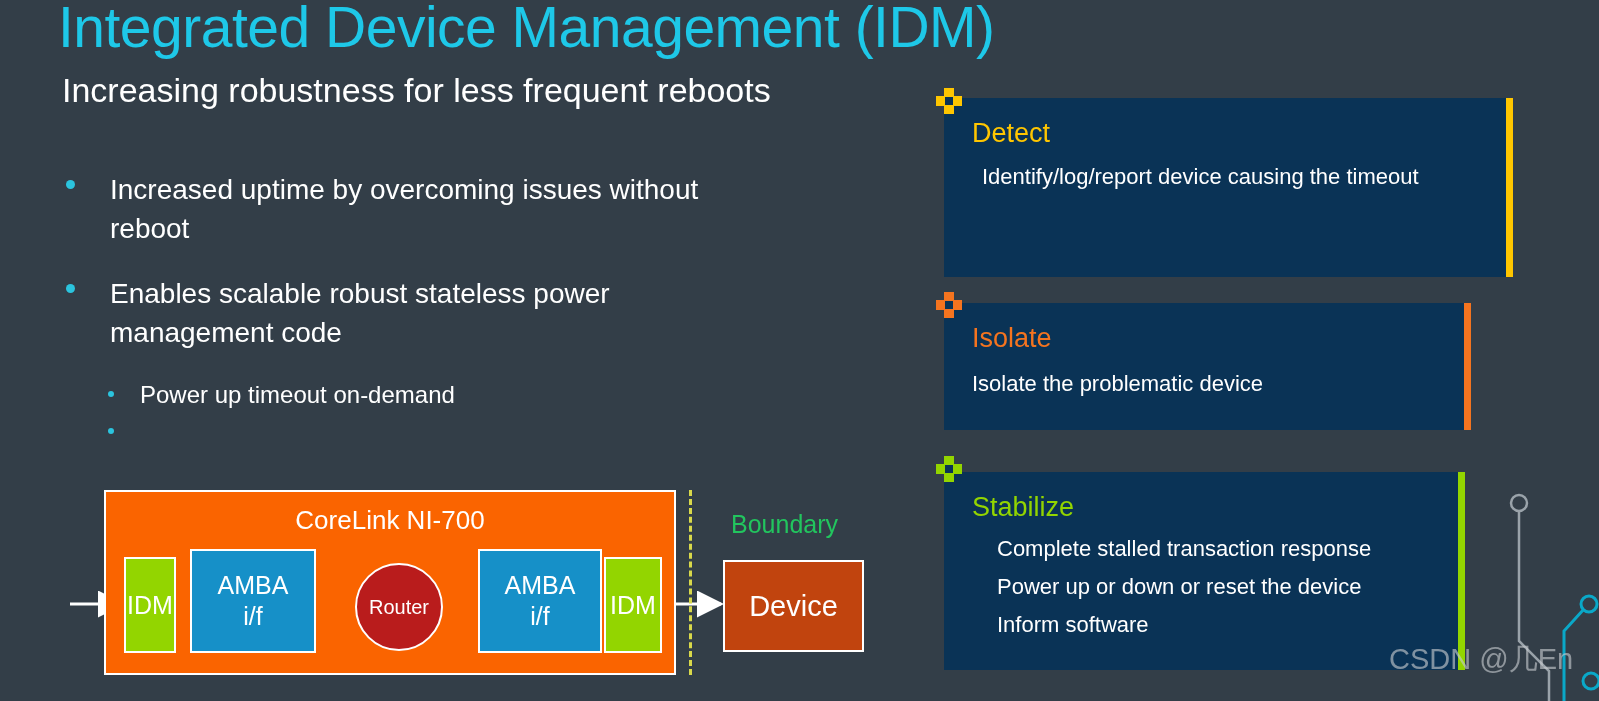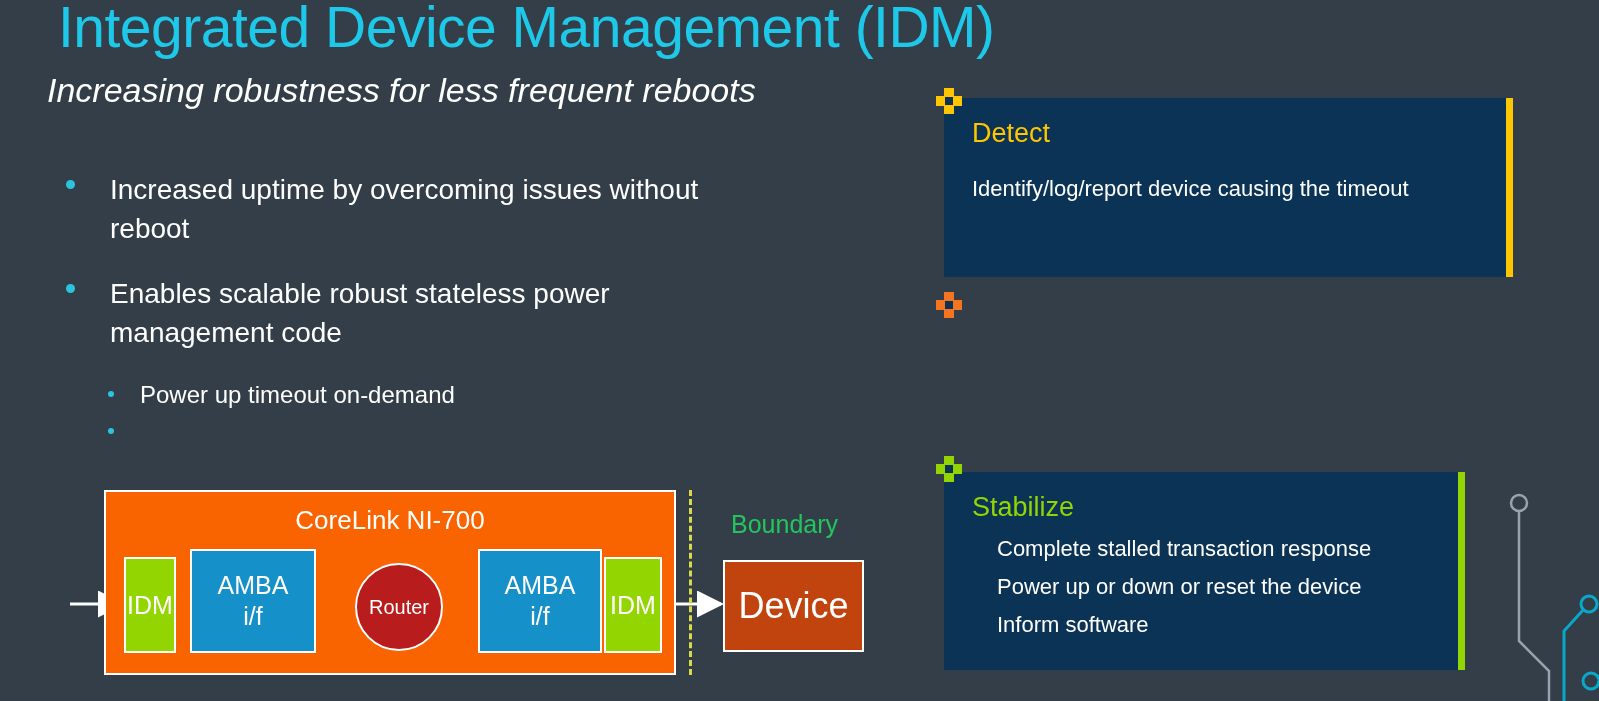--- a/index.html
+++ b/index.html
@@ -12,23 +12,23 @@
   .stage{position:absolute;left:0;top:0;width:1599px;height:701px;}
 
   
   .title{
     position:absolute;left:58px;top:-8px;
     font-size:57px;line-height:70px;
     color:#1ec8e8;font-weight:400;letter-spacing:-0.5px;
     white-space:nowrap;
   }
   .subtitle{
-    position:absolute;left:47px;top:66px;
+    position:absolute;left:62px;top:66px;
     font-size:34px;line-height:48px;
-    color:#ffffff;font-weight:400;white-space:nowrap;font-style:italic;
+    color:#ffffff;font-weight:400;white-space:nowrap;
   }
 
   
   .bullets{position:absolute;left:58px;top:170px;width:660px;}
   .b1{position:relative;padding-left:52px;margin-bottom:26px;}
   .b1 .dot{
     position:absolute;left:8px;top:10px;
     width:9px;height:9px;border-radius:50%;background:#2bc4de;
   }
   .b1 .txt{
@@ -57,21 +57,21 @@
   .plus{position:absolute;width:26px;height:26px;}
   .plus .h,.plus .v{position:absolute;}
   .plus .h{left:0;top:8px;width:26px;height:10px;}
   .plus .v{left:8px;top:0;width:10px;height:26px;}
   .plus .c{position:absolute;left:9px;top:9px;width:8px;height:8px;background:#0a3356;}
 
   
   #panel-detect{left:944px;top:98px;width:549px;height:179px;padding-left:20px;}
   #panel-detect .accent{background:#ffc600;}
   #panel-detect .head{color:#ffc600;}
-  #panel-detect .body{top:76px;}
+  #panel-detect .body{top:64px;margin-left:10px;}
   #plus-detect{left:936px;top:88px;}
   #plus-detect .h,#plus-detect .v{background:#ffc600;}
 
   
   #panel-isolate{left:944px;top:303px;width:527px;height:127px;}
   #panel-isolate .accent{background:#f5741f;}
   #panel-isolate .head{color:#f5741f;}
   #panel-isolate .body{top:66px;}
   #plus-isolate{left:936px;top:292px;}
   #plus-isolate .h,#plus-isolate .v{background:#f5741f;}
@@ -113,21 +113,21 @@
   .router{
     position:absolute;left:355px;top:563px;width:84px;height:84px;
     background:#b91c1c;border:2px solid #ffffff;border-radius:50%;
     display:flex;align-items:center;justify-content:center;
     font-size:20px;color:#ffffff;
   }
   .devbox{
     position:absolute;left:723px;top:560px;width:141px;height:92px;
     background:#c1440e;border:2px solid #ffffff;box-sizing:border-box;
     display:flex;align-items:center;justify-content:center;
-    font-size:36px;color:#ffffff;
+    font-size:29px;color:#ffffff;
   }
   .boundary{
     position:absolute;left:731px;top:508px;
     font-size:25px;line-height:32px;color:#22c55e;font-weight:400;
   }
   .dashline{
     position:absolute;left:689px;top:490px;width:0;height:185px;
     border-left:3px dashed #d8d84a;
   }
 
@@ -171,20 +171,27 @@
     <div class="body">
       <span class="line">Identify/log/report device causing the timeout</span>
     </div>
   </div>
   <div class="plus" id="plus-detect">
     <span class="h"></span>
     <span class="v"></span>
     <span class="c"></span>
   </div>
 
+  <div class="panel" id="panel-isolate">
+    <div class="accent"></div>
+    <div class="head">Isolate</div>
+    <div class="body">
+      <span class="line">Isolate the problematic device</span>
+    </div>
+  </div>
   <div class="plus" id="plus-isolate">
     <span class="h"></span>
     <span class="v"></span>
     <span class="c"></span>
   </div>
 
   <div class="panel" id="panel-stabilize">
     <div class="accent"></div>
     <div class="head">Stabilize</div>
     <div class="body">
@@ -241,14 +248,15 @@
   </div>
 
   <svg class="deco" viewBox="0 0 200 220">
     <path d="M120,30 L120,160 L150,190 L150,220" stroke="#9aa3aa" stroke-width="2.5" fill="none"></path>
     <circle cx="120" cy="22" r="8" stroke="#9aa3aa" stroke-width="2.5" fill="none"></circle>
     <path d="M185,128 L165,150 L165,220" stroke="#0aa8c8" stroke-width="3" fill="none"></path>
     <circle cx="190" cy="123" r="8" stroke="#0aa8c8" stroke-width="3" fill="none"></circle>
     <circle cx="192" cy="200" r="8" stroke="#0aa8c8" stroke-width="3" fill="none"></circle>
   </svg>
 
+  <div class="watermark">CSDN @几En</div>
 
 </div>
 
 </body></html>

